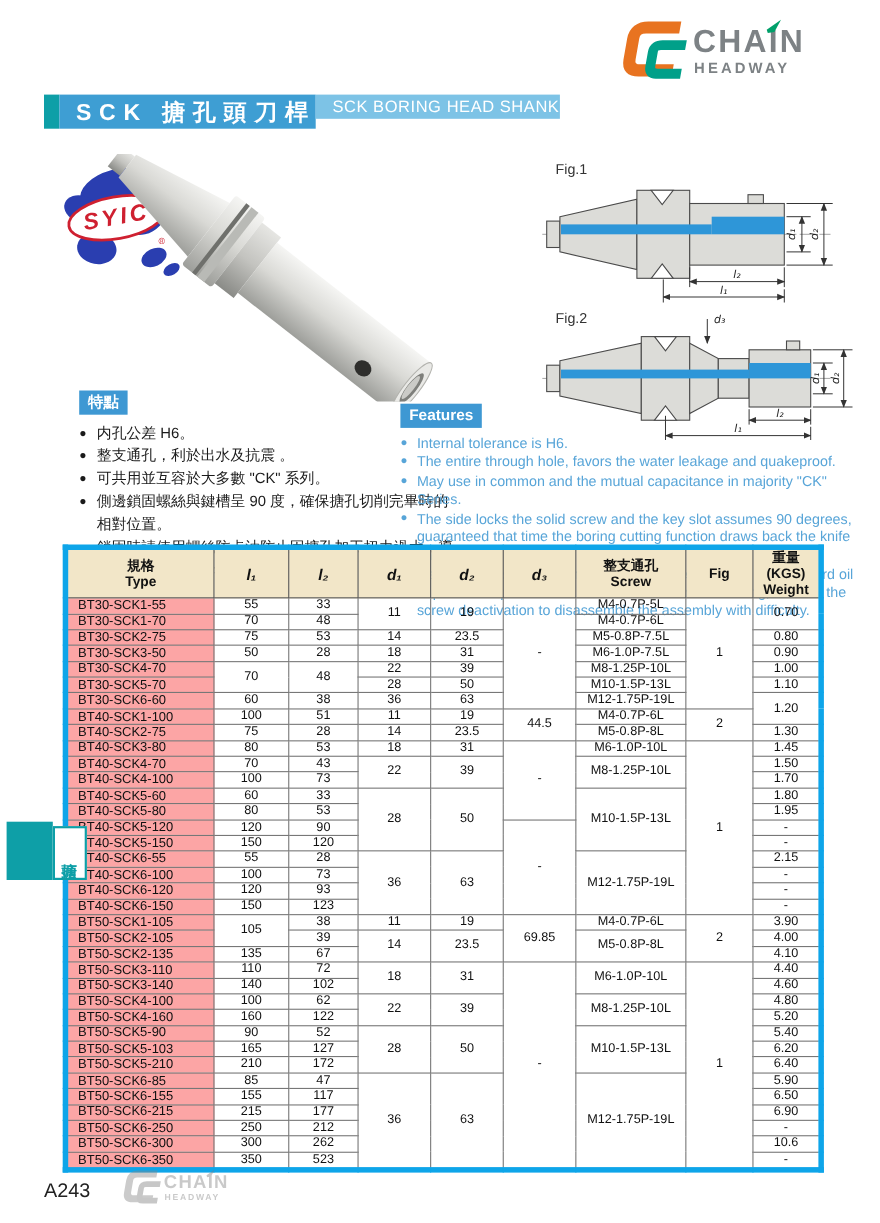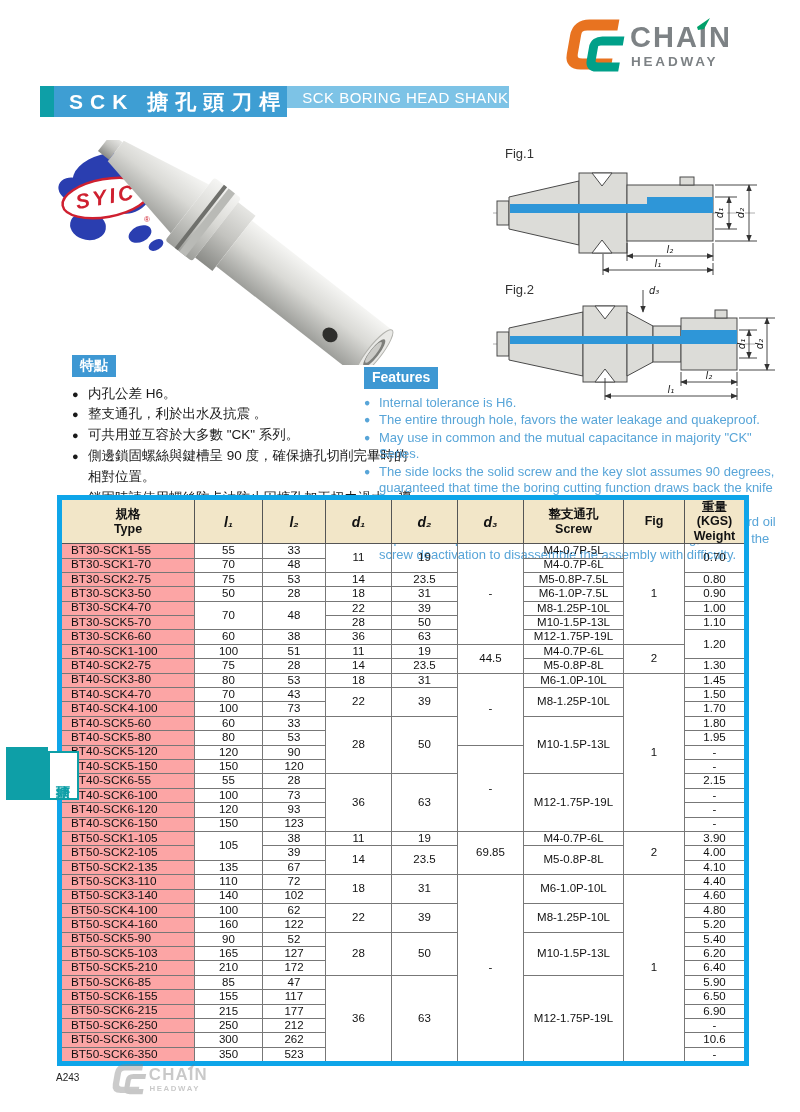--- a/index.html
+++ b/index.html
@@ -4,21 +4,21 @@
 <style>
   html,body{margin:0;padding:0;}
   body{
     width:800px;height:1112px;position:relative;background:#ffffff;overflow:hidden;
     font-family:"Liberation Sans","DejaVu Sans",sans-serif;color:#111;
   }
   
   .brand{position:absolute;top:16px;right:12px;display:flex;align-items:center;gap:4px;}
   .brand svg{display:block;}
   
-  .footer-code{position:absolute;left:56px;top:1072px;font-size:10px;color:#222;}
+  .footer-code{position:absolute;left:40px;top:1072px;font-size:18px;color:#222;}
   .footer-brand{position:absolute;left:110px;top:1062px;display:flex;align-items:center;gap:3px;
     opacity:.42;filter:grayscale(1);transform:scale(.58);transform-origin:top left;}
   
   .title-wrap{position:absolute;left:40px;top:86px;width:748px;display:flex;}
   .title-accent{width:14px;background:#0e9fa7;}
   .title-col{flex:1;display:flex;flex-direction:row;}
   .title-main{height:31px;background:#3e9ed3;color:#fff;font-size:21px;font-weight:bold;
     letter-spacing:7px;display:flex;align-items:center;padding-left:15px;}
   .title-sub{height:22px;background:#7dc3e6;color:#fff;font-size:15px;
     letter-spacing:.5px;display:flex;align-items:center;padding-left:15px;}

